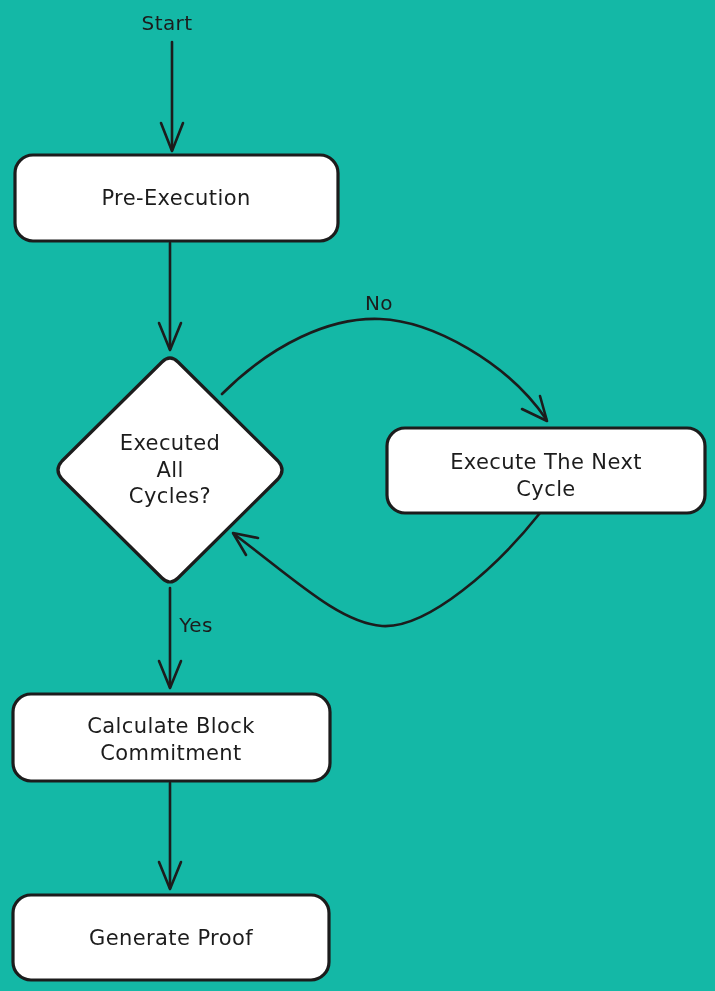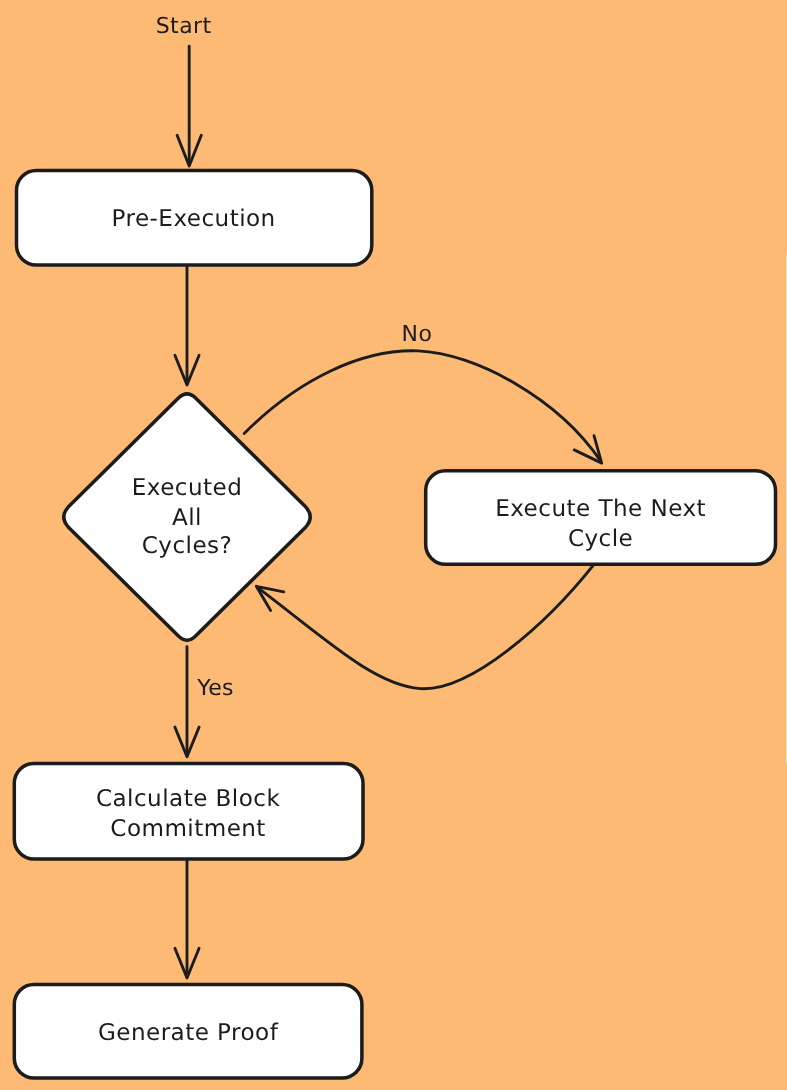--- a/index.html
+++ b/index.html
@@ -3,21 +3,21 @@
 <meta charset="utf-8">
 <style>
   html, body {
     margin: 0;
     padding: 0;
     background: #ffffff;
   }
   .canvas-wrap {
     width: 715px;
     height: 991px;
-    background: #fdba74;
+    background: #14b8a6;
     position: relative;
     overflow: hidden;
   }
   svg {
     display: block;
   }
   .ink-line {
     fill: none;
     stroke: #1c1c1c;
     stroke-width: 2.6;

